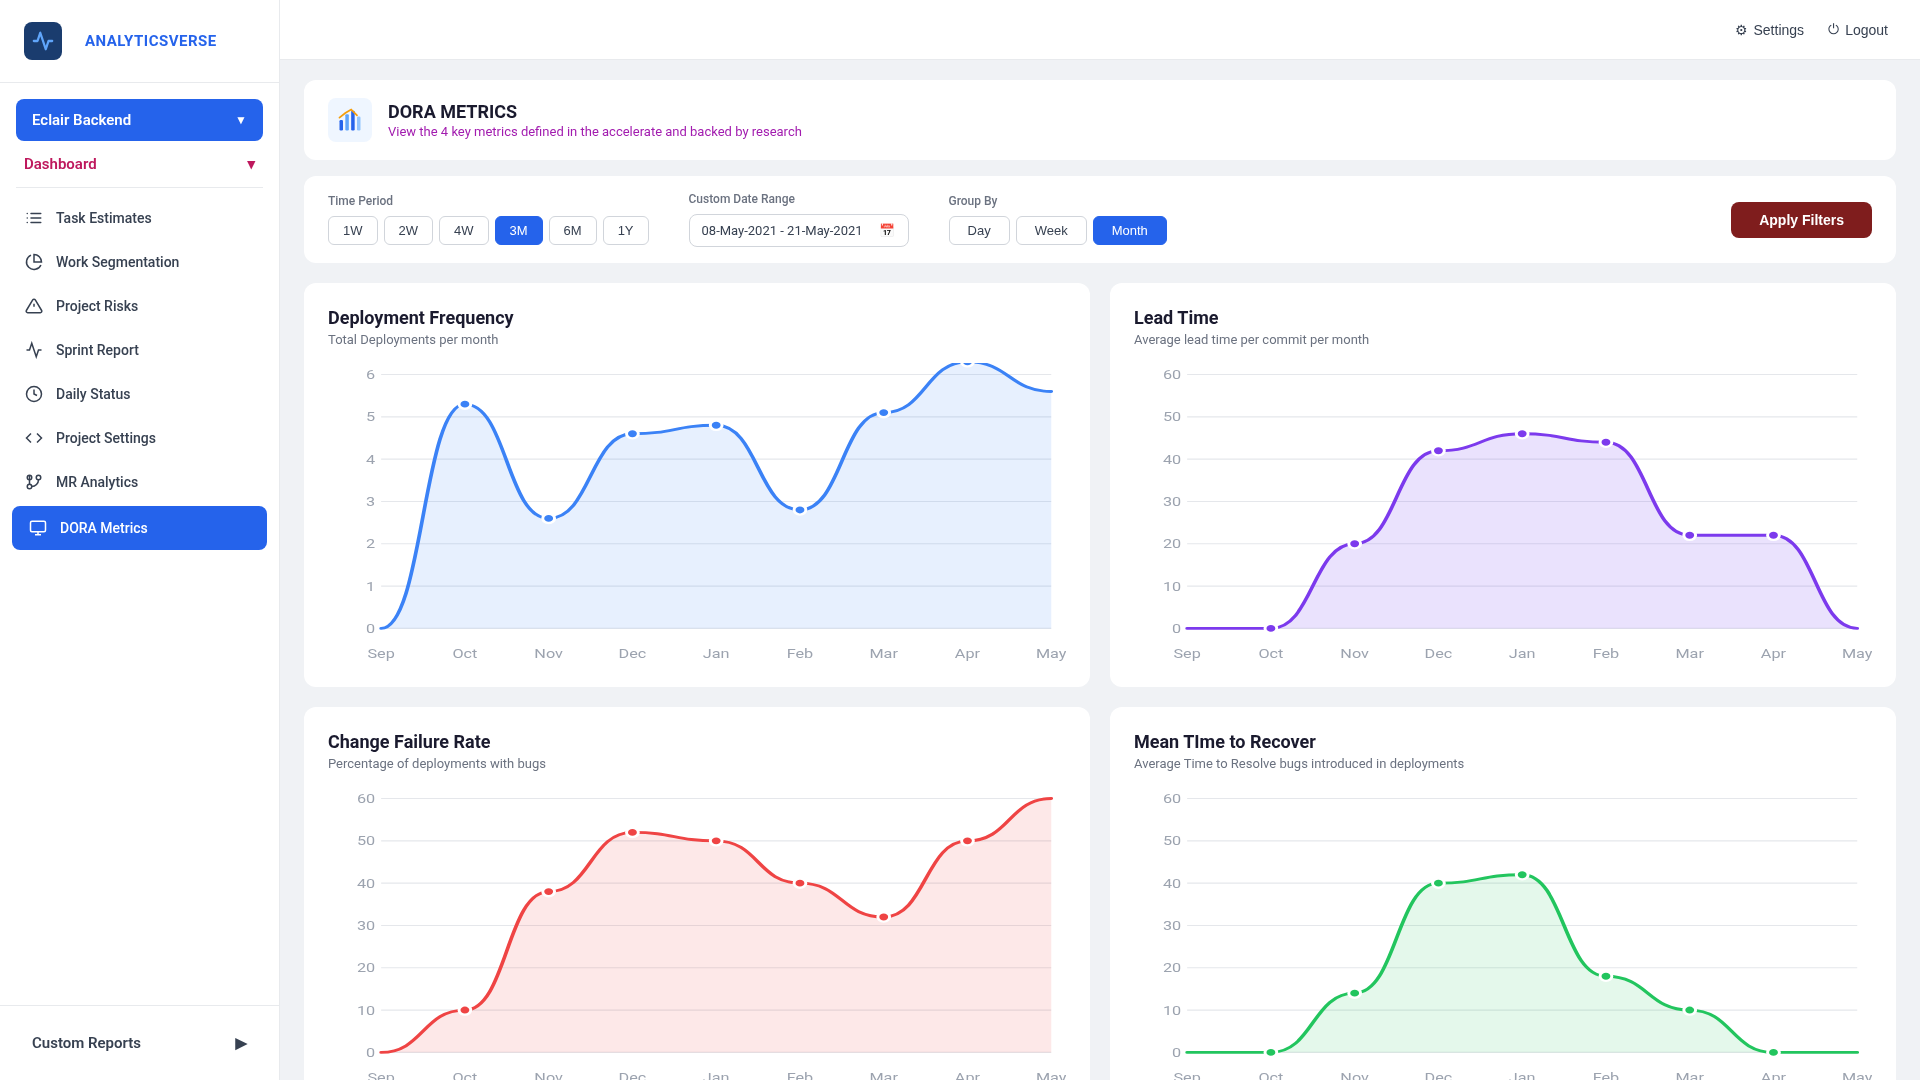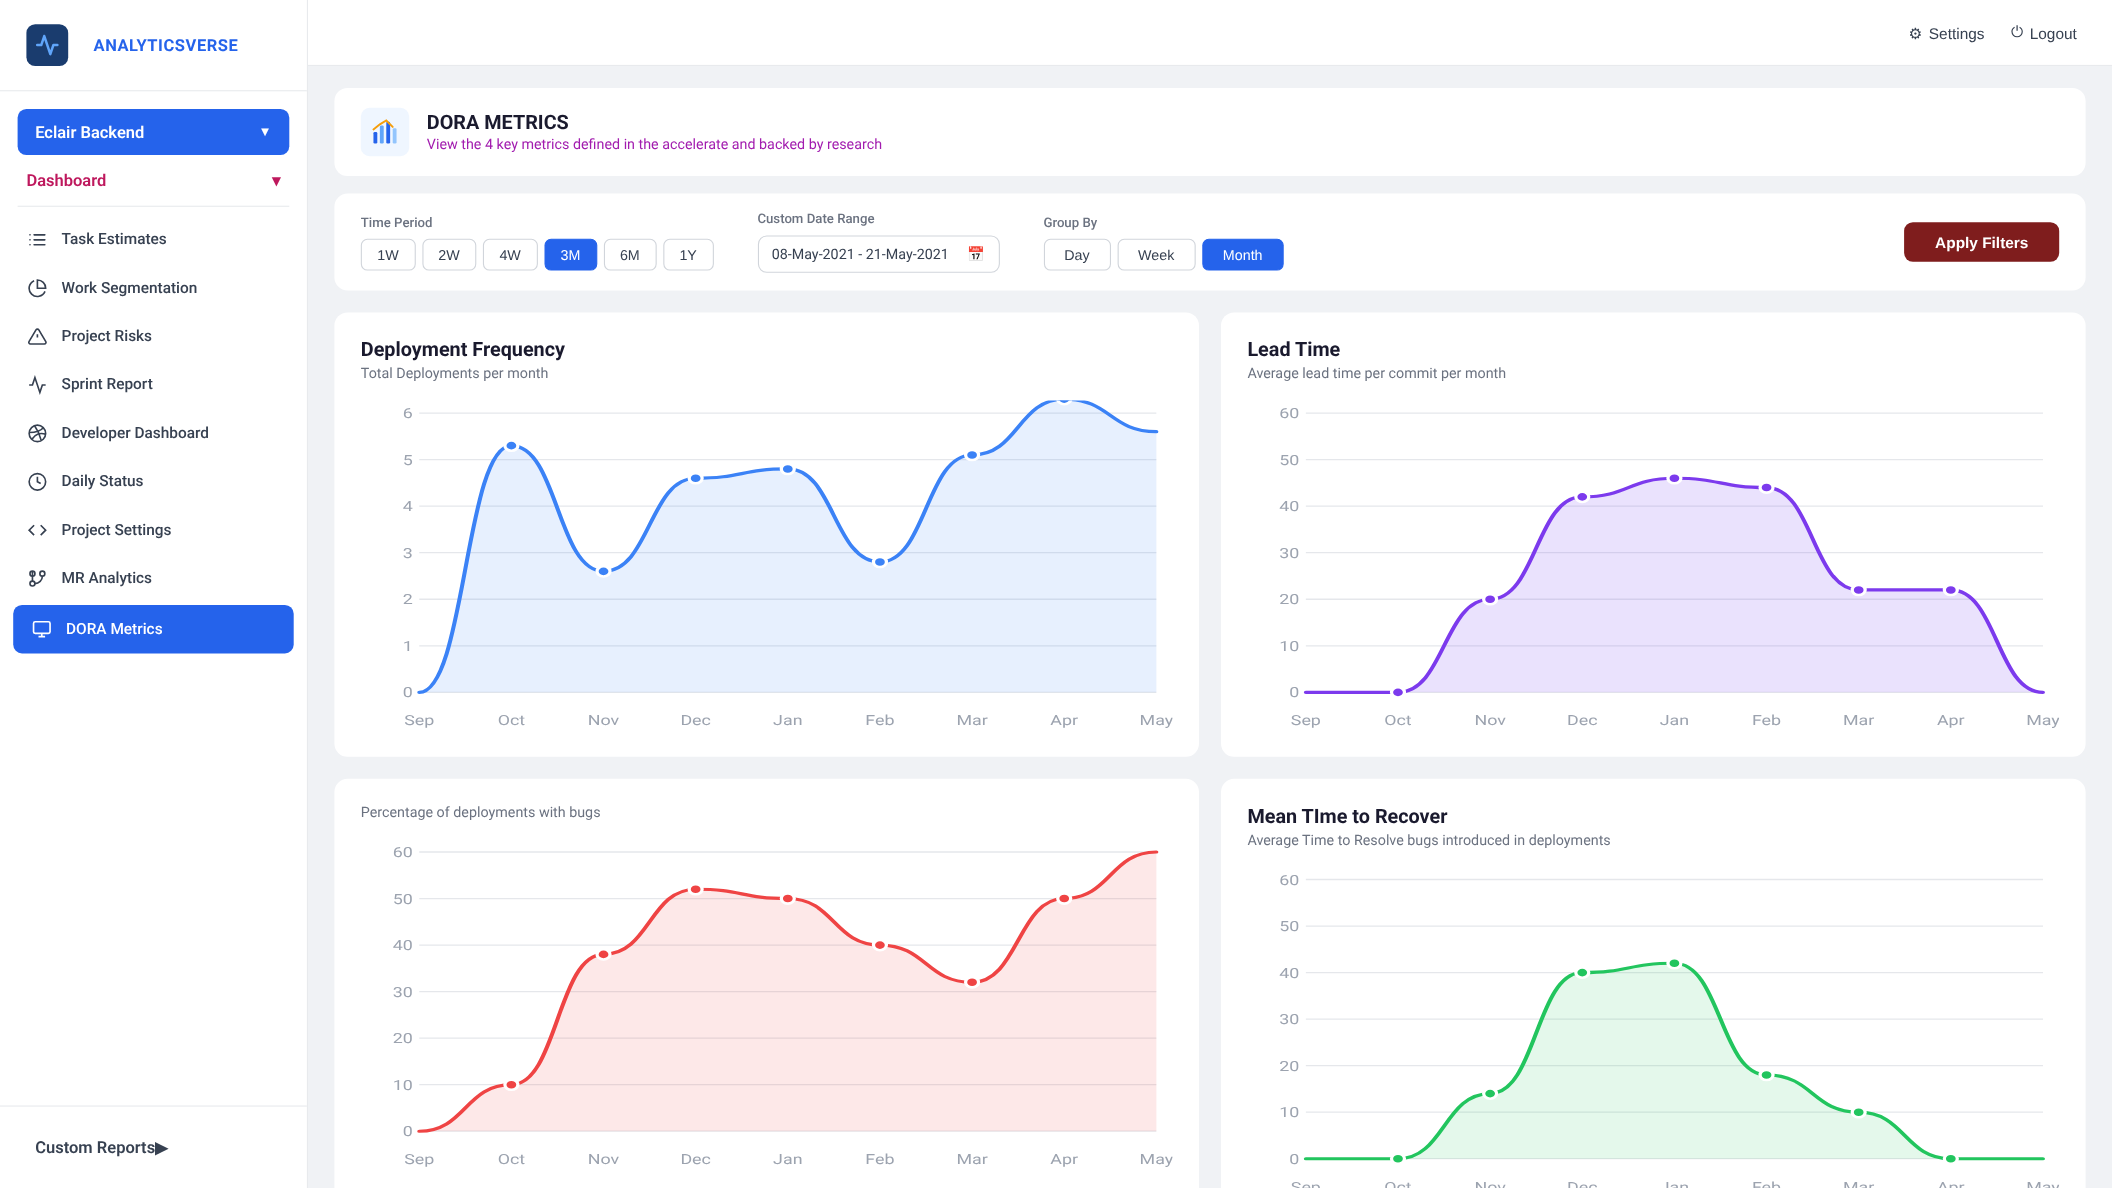--- a/index.html
+++ b/index.html
@@ -90,21 +90,21 @@
     }
     .nav-item .nav-icon { width: 20px; height: 20px; display: flex; align-items: center; justify-content: center; flex-shrink: 0; }
 
     #custom-reports {
       padding: 16px;
       border-top: 1px solid #e8eaed;
     }
     .custom-reports-btn {
       display: flex;
       align-items: center;
-      justify-content: flex-start;
+      justify-content: space-between;
       padding: 12px 16px;
       cursor: pointer;
       color: #374151;
       font-size: 15px;
       font-weight: 600;
     }
 
     
     #main {
       flex: 1;
@@ -291,29 +291,20 @@
         </span>
     <span>Project Risks</span>
   </div>
       <div class="nav-item">
     <span class="nav-icon">
           <svg width="18" height="18" viewBox="0 0 24 24" fill="none" stroke="currentColor" stroke-width="2">
             <polyline points="22 12 18 12 15 21 9 3 6 12 2 12"></polyline>
           </svg>
         </span>
     <span>Sprint Report</span>
-  </div>
-      <div class="nav-item">
-    <span class="nav-icon">
-          <svg width="18" height="18" viewBox="0 0 24 24" fill="none" stroke="currentColor" stroke-width="2">
-            <circle cx="12" cy="12" r="10"></circle>
-            <path d="M8.56 2.75c4.37 6.03 6.02 9.42 8.03 17.72m2.54-15.38c-3.72 4.35-8.94 5.66-16.88 5.85m19.5 1.9c-3.5-.93-6.63-.82-8.94 0-2.58.92-5.01 2.86-7.44 6.32"></path>
-          </svg>
-        </span>
-    <span>Developer Dashboard</span>
   </div>
       <div class="nav-item">
     <span class="nav-icon">
           <svg width="18" height="18" viewBox="0 0 24 24" fill="none" stroke="currentColor" stroke-width="2">
             <circle cx="12" cy="12" r="10"></circle>
             <polyline points="12 6 12 12 16 14"></polyline>
           </svg>
         </span>
     <span>Daily Status</span>
   </div>
@@ -499,20 +490,21 @@
               <circle cx="206.25" cy="76" r="4" fill="#7c3aed" stroke="#fff" stroke-width="2"></circle>
               <circle cx="263" cy="61.333333333333314" r="4" fill="#7c3aed" stroke="#fff" stroke-width="2"></circle>
               <circle cx="319.75" cy="68.66666666666669" r="4" fill="#7c3aed" stroke="#fff" stroke-width="2"></circle>
               <circle cx="376.5" cy="149.33333333333334" r="4" fill="#7c3aed" stroke="#fff" stroke-width="2"></circle>
               <circle cx="433.25" cy="149.33333333333334" r="4" fill="#7c3aed" stroke="#fff" stroke-width="2"></circle>
             </svg>
         </div>
       </div>
 
       <div class="chart-card">
+        <div class="chart-title">Change Failure Rate</div>
         <div class="chart-subtitle">Percentage of deployments with bugs</div>
         <div class="chart-area">
           <svg class="chart-svg" id="chart-cfr" viewBox="0 0 500 260" preserveAspectRatio="none">
               <line x1="36" y1="230" x2="490" y2="230" class="grid-line"></line>
               <text x="32" y="234" class="axis-label" text-anchor="end" style="font-size:11px;fill:#9ca3af">0</text>
               <line x1="36" y1="193.33333333333334" x2="490" y2="193.33333333333334" class="grid-line"></line>
               <text x="32" y="197.33333333333334" class="axis-label" text-anchor="end" style="font-size:11px;fill:#9ca3af">10</text>
               <line x1="36" y1="156.66666666666669" x2="490" y2="156.66666666666669" class="grid-line"></line>
               <text x="32" y="160.66666666666669" class="axis-label" text-anchor="end" style="font-size:11px;fill:#9ca3af">20</text>
               <line x1="36" y1="120" x2="490" y2="120" class="grid-line"></line>

